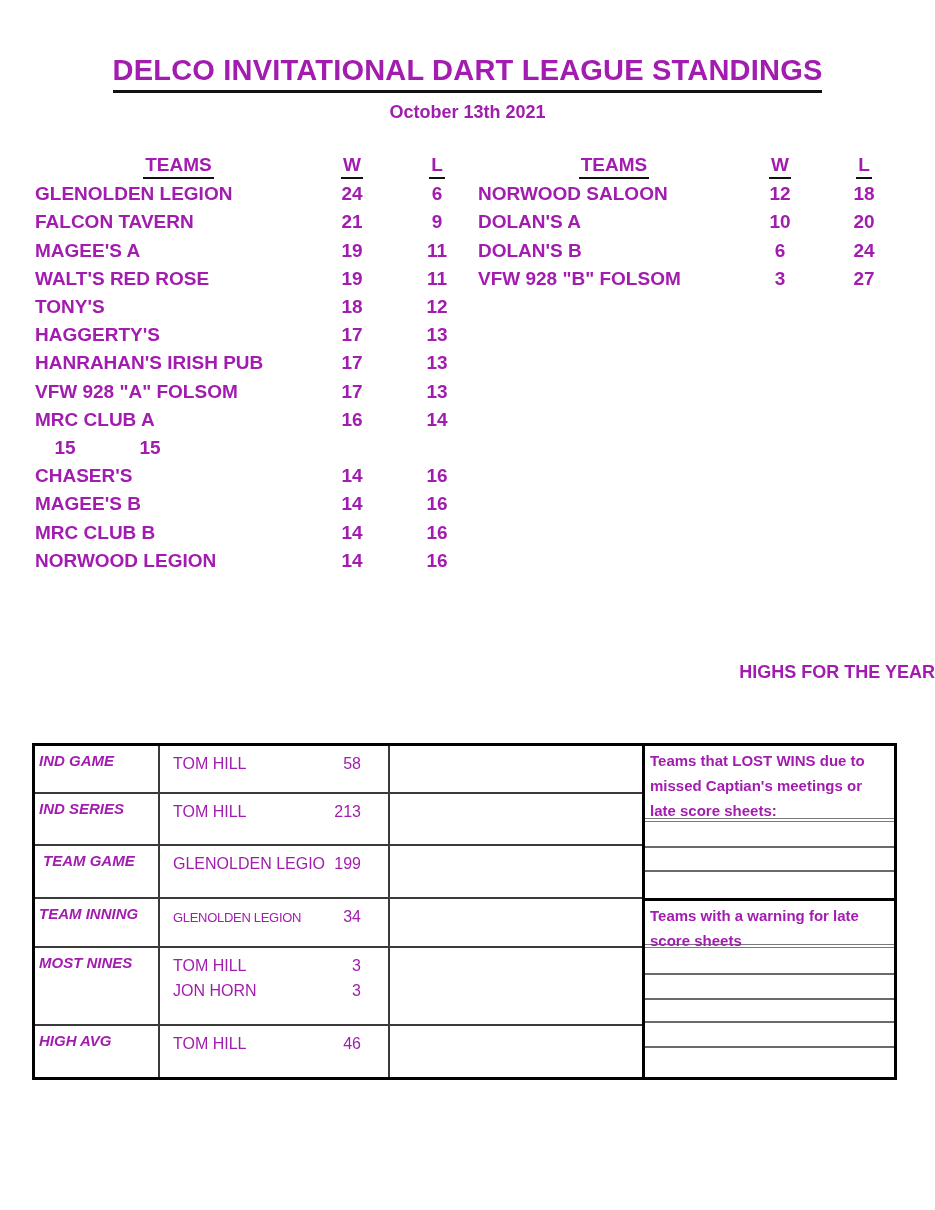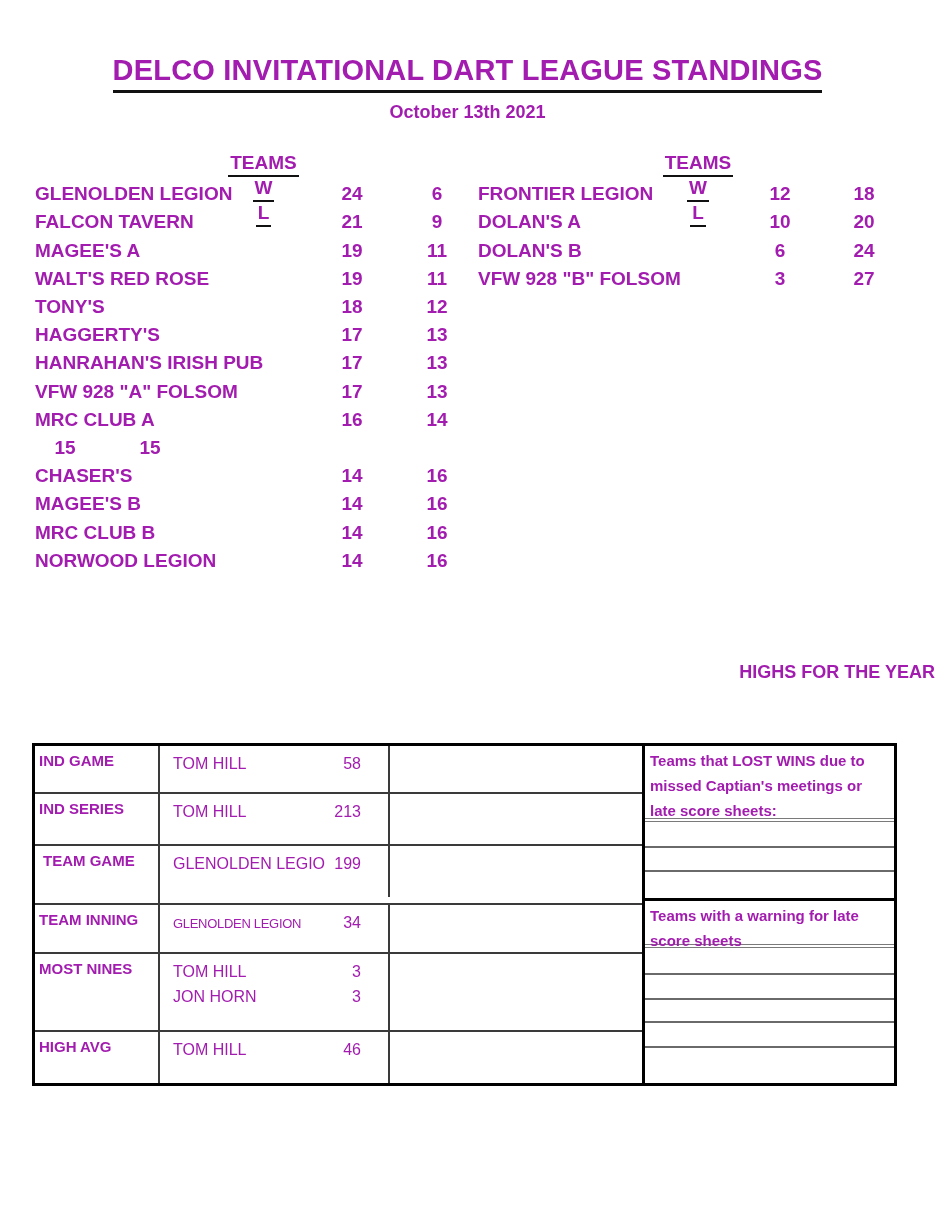--- a/index.html
+++ b/index.html
@@ -21,32 +21,32 @@
   .st-table{position:absolute;top:152px;}
   .st-left{left:35px;}
   .st-right{left:478px;}
   .st-row{display:flex;align-items:center;height:28.2px;font-size:19px;font-weight:600;}
   .st-name{text-align:left;white-space:nowrap;}
   .st-left .st-name{width:287px;}
   .st-right .st-name{width:272px;}
   .st-w{width:60px;text-align:center;}
   .st-left .st-l{width:110px;text-align:center;}
   .st-right .st-l{width:108px;text-align:center;}
-  .st-header{font-weight:700;flex-direction:column;}
+  .st-header{font-weight:700;}
   .st-header .st-name{text-align:center;}
   .st-header .u{display:inline-block;border-bottom:2px solid #111;padding:0 2px 1px 2px;}
   
   .highs-wrap{position:absolute;top:743px;left:32px;display:flex;}
   .hl-grid{
     display:grid;grid-template-columns:125px 230px 252px;
     border:3px solid #000;border-right:none;box-sizing:content-box;background:#fff;
   }
   .hl-cell{box-sizing:border-box;overflow:hidden;}
   .hl-cell.bt{border-top:2px solid #3a3a3a;}
-  .hl-label{font-size:15px;font-weight:700;padding:6px 1px 0 4px;border-right:2px solid #3a3a3a;white-space:nowrap;}
+  .hl-label{font-size:15px;font-weight:700;padding:6px 1px 0 4px;border-right:2px solid #3a3a3a;white-space:nowrap;font-style:italic;}
   .hl-data{font-size:16px;border-right:2px solid #3a3a3a;padding-top:5px;}
   .hl-entry{display:flex;justify-content:space-between;align-items:baseline;
     line-height:25px;padding:0 27px 0 13px;white-space:nowrap;}
   .hl-entry .nm{overflow:hidden;}
   .hl-entry .nm.clip{max-width:152px;}
   .hl-entry .nm.small{font-size:13px;letter-spacing:-0.3px;}
   .hl-empty{}
   
   .rb{width:255px;box-sizing:border-box;border:3px solid #000;background:#fff;
       display:flex;flex-direction:column;}
@@ -145,21 +145,21 @@
         <div class="st-l">16</div>
       </div>
     </div>
   <div class="st-table st-right" id="standings-right">
       <div class="st-row st-header">
         <div class="st-name"><span class="u">TEAMS</span></div>
         <div class="st-w"><span class="u">W</span></div>
         <div class="st-l"><span class="u">L</span></div>
       </div>
       <div class="st-row">
-        <div class="st-name">FRONTIER LEGION</div>
+        <div class="st-name">NORWOOD SALOON</div>
         <div class="st-w">12</div>
         <div class="st-l">18</div>
       </div>
       <div class="st-row">
         <div class="st-name">DOLAN'S A</div>
         <div class="st-w">10</div>
         <div class="st-l">20</div>
       </div>
       <div class="st-row">
         <div class="st-name">DOLAN'S B</div>
@@ -186,21 +186,21 @@
         </div>
         <div class="hl-cell hl-empty" style="height: 46px;"></div>
         <div class="hl-cell hl-label bt" style="height: 52px;">IND SERIES</div>
         <div class="hl-cell hl-data bt" style="height: 52px;">
           <div class="hl-entry">
             <span class="nm">TOM HILL</span>
             <span class="vl">213</span>
           </div>
         </div>
         <div class="hl-cell hl-empty bt" style="height: 52px;"></div>
-        <div class="hl-cell hl-label bt" style="height: 59px; padding-left: 8px;">TEAM GAME</div>
+        <div class="hl-cell hl-label bt" style="height: 53px; padding-left: 8px;">TEAM GAME</div>
         <div class="hl-cell hl-data bt" style="height: 53px;">
           <div class="hl-entry">
             <span class="nm clip">GLENOLDEN LEGION</span>
             <span class="vl">199</span>
           </div>
         </div>
         <div class="hl-cell hl-empty bt" style="height: 53px;"></div>
         <div class="hl-cell hl-label bt" style="height: 49px;">TEAM INNING</div>
         <div class="hl-cell hl-data bt" style="height: 49px;">
           <div class="hl-entry">

